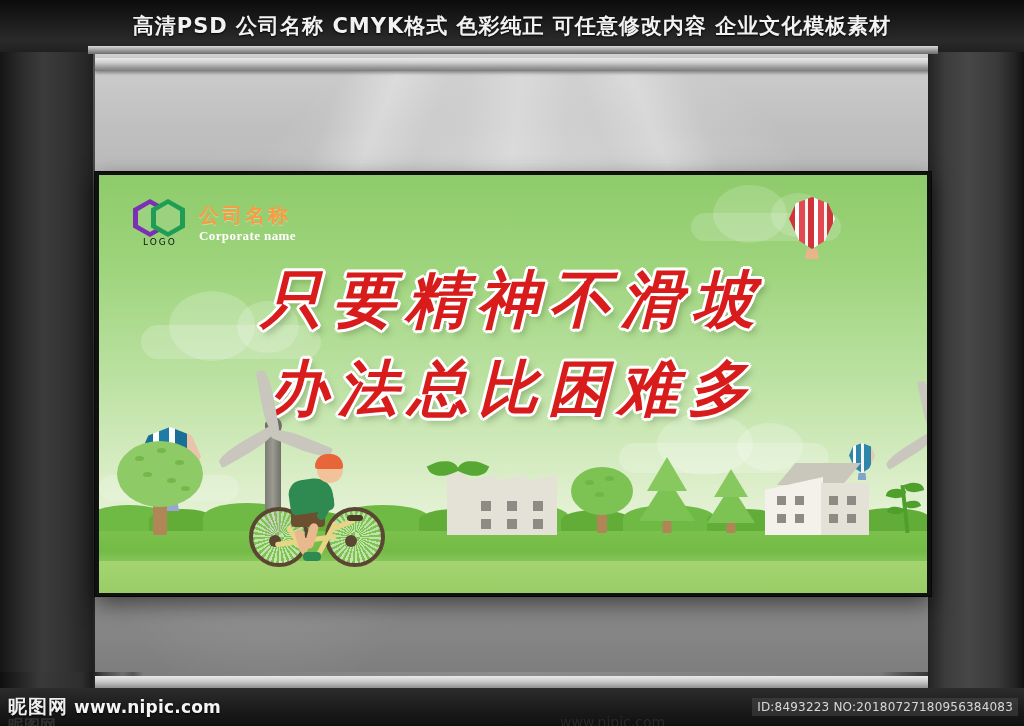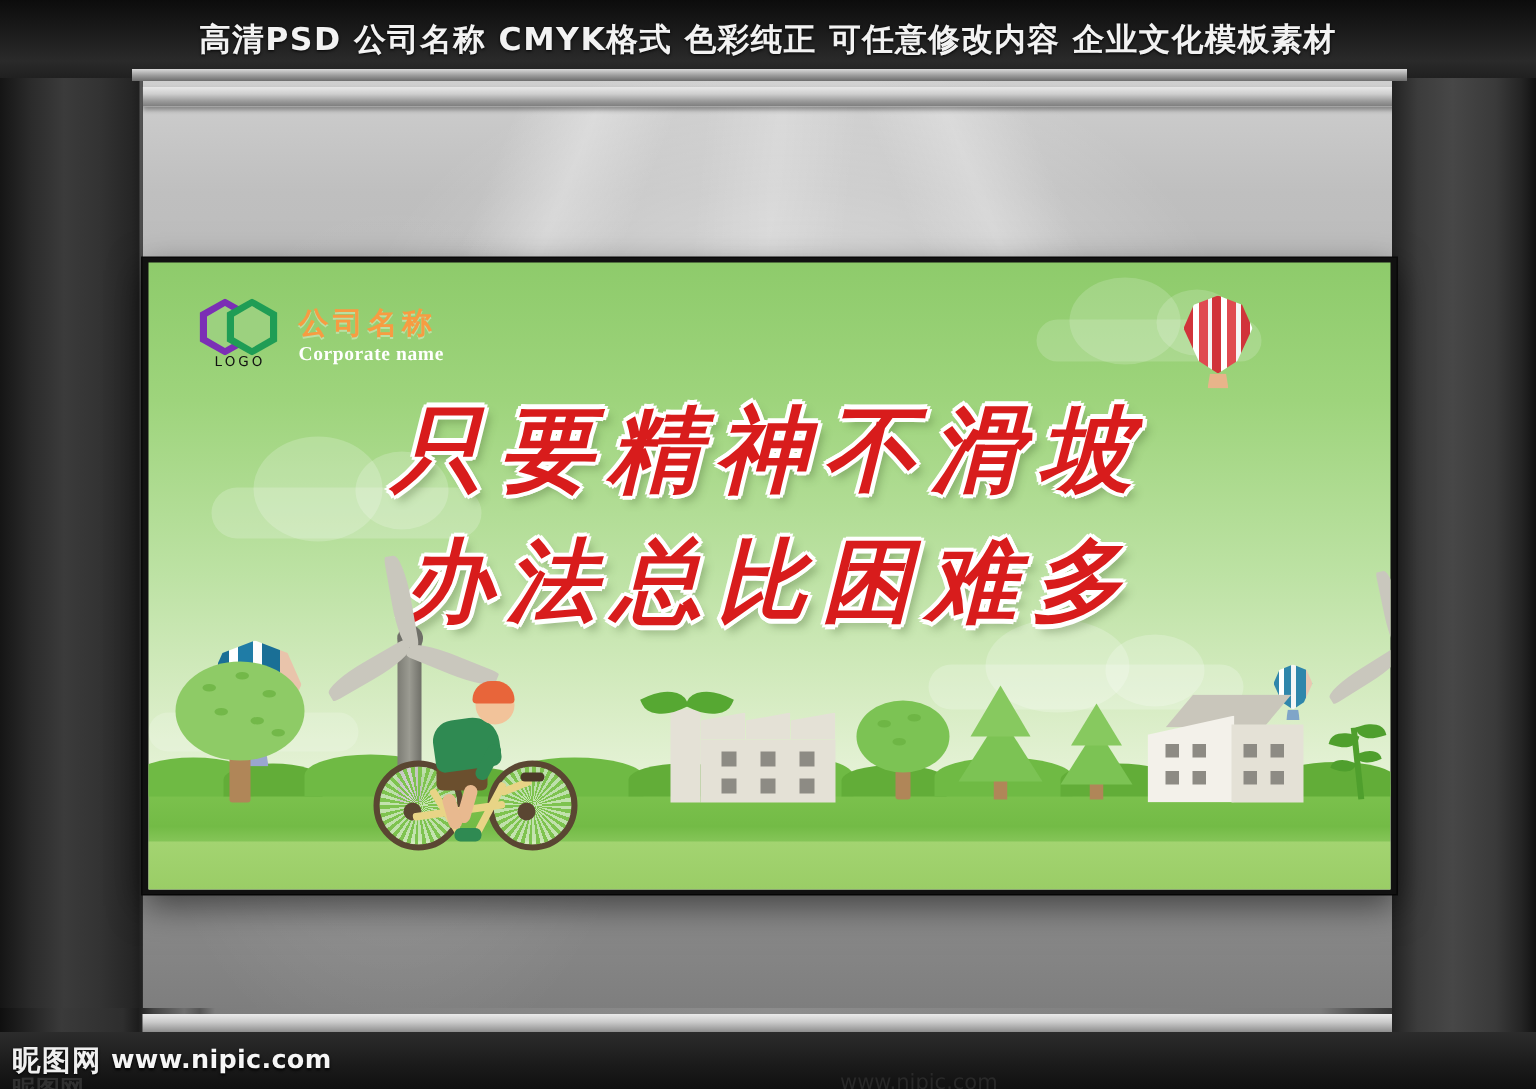--- a/index.html
+++ b/index.html
@@ -448,16 +448,17 @@
         <div class="blade" style="left:45px;top:35px;width:56px;height:11px;transform:rotate(148deg);"></div>
       </div>
 
     </div>
   </div>
 
   <div class="wm-left">
     <span class="wm-cn">昵图网</span>
     <span class="wm-url">www.nipic.com</span>
   </div>
+  <div class="wm-id">ID:8493223 NO:20180727180956384083</div>
   <div class="wm-ghost">昵图网</div>
   <div class="wm-ghost2">www.nipic.com</div>
 
 </div>
 
 </body></html>

